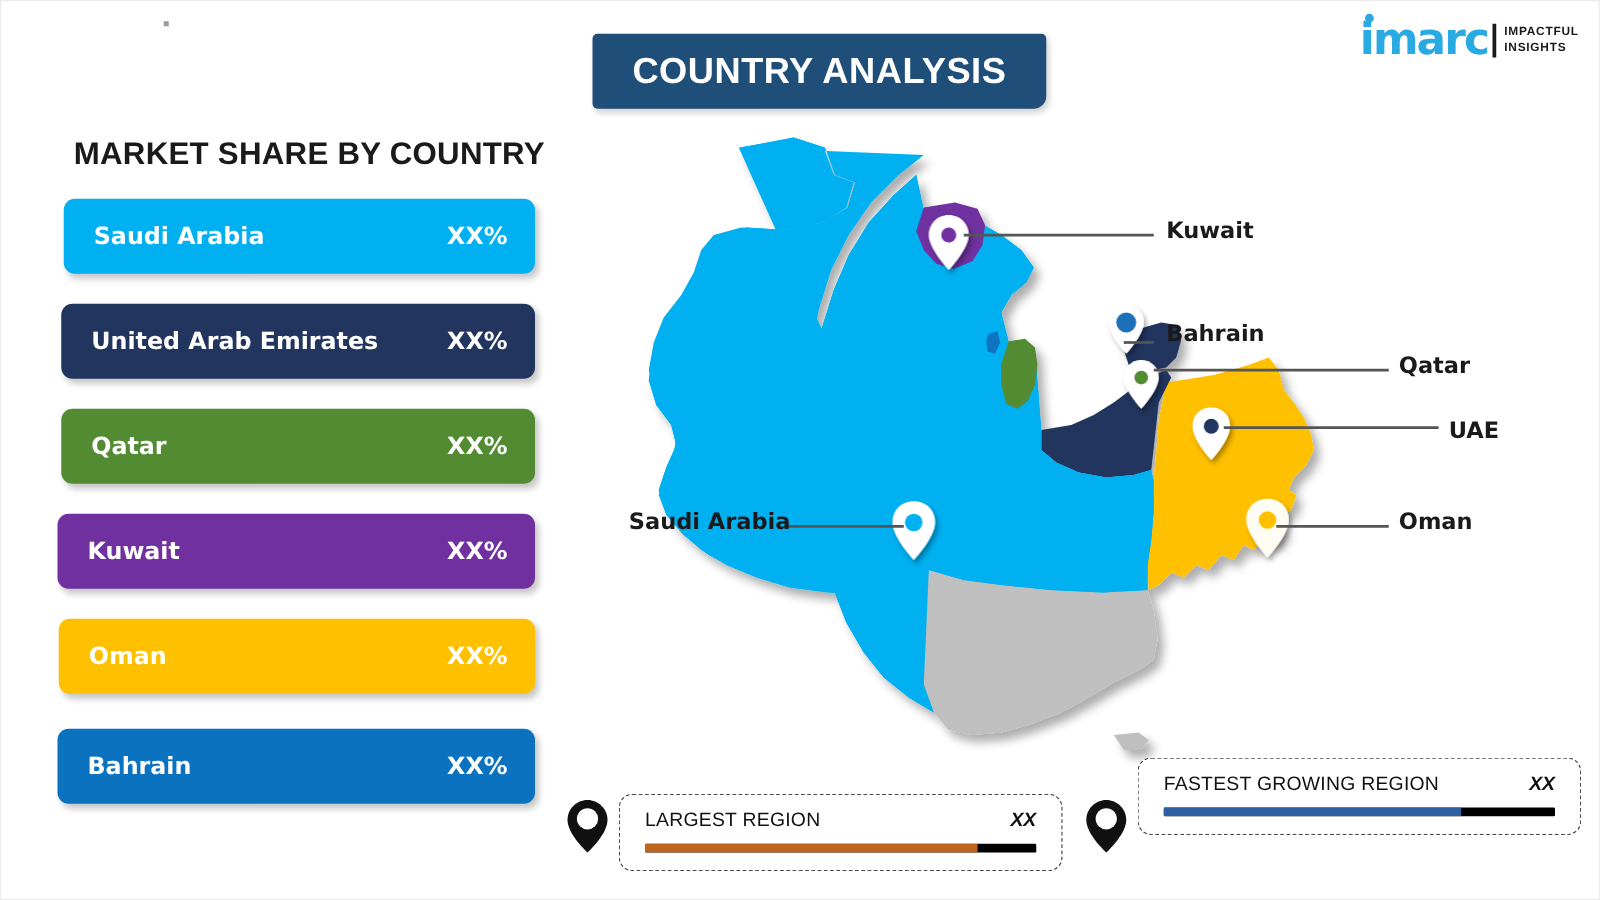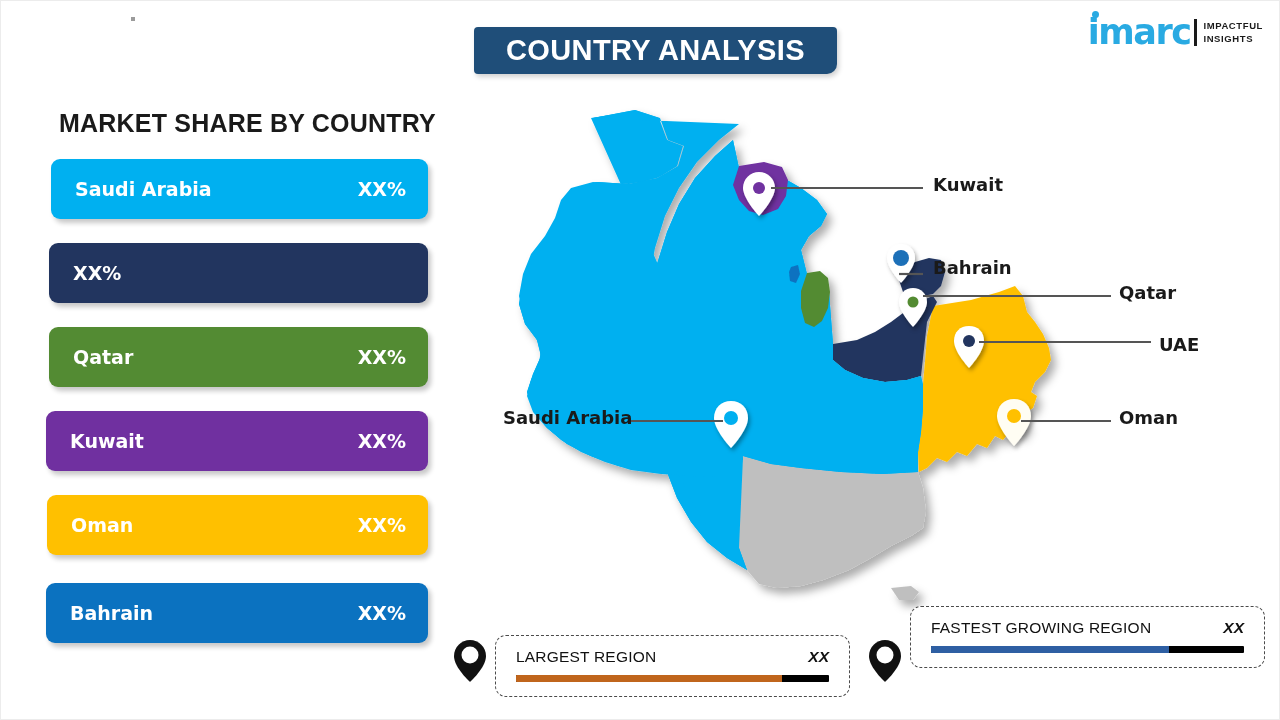--- a/index.html
+++ b/index.html
@@ -24,21 +24,21 @@
     position: absolute;
     left: 130px; top: 16px;
     width: 4px; height: 4px;
     background: #9b9b9b;
   }
 
   
   .title-banner {
     position: absolute;
     left: 473px; top: 26px;
-    width: 363px; height: 47px;
+    width: 363px; height: 60px;
     background: #1f4e79;
     border-radius: 4px 4px 10px 4px;
     display: flex;
     align-items: center;
     justify-content: center;
     box-shadow: 2px 3px 5px rgba(0,0,0,0.18);
   }
   .title-banner .ttxt {
     color: #ffffff;
     font-size: 29px;
@@ -210,20 +210,21 @@
   <div class="panel-heading">MARKET SHARE BY COUNTRY</div>
 
   <div class="bars">
 
     <div class="bar" style="left: 50px; top: 158px; width: 377px; background: rgb(0, 176, 240);">
       <span class="bname">Saudi Arabia</span>
       <span class="bval">XX%</span>
     </div>
 
     <div class="bar" style="left: 48px; top: 242px; width: 379px; background: rgb(34, 53, 95);">
+      <span class="bname">United Arab Emirates</span>
       <span class="bval">XX%</span>
     </div>
 
     <div class="bar" style="left: 48px; top: 326px; width: 379px; background: rgb(83, 139, 51);">
       <span class="bname">Qatar</span>
       <span class="bval">XX%</span>
     </div>
 
     <div class="bar" style="left: 45px; top: 410px; width: 382px; background: rgb(112, 48, 160);">
       <span class="bname">Kuwait</span>

